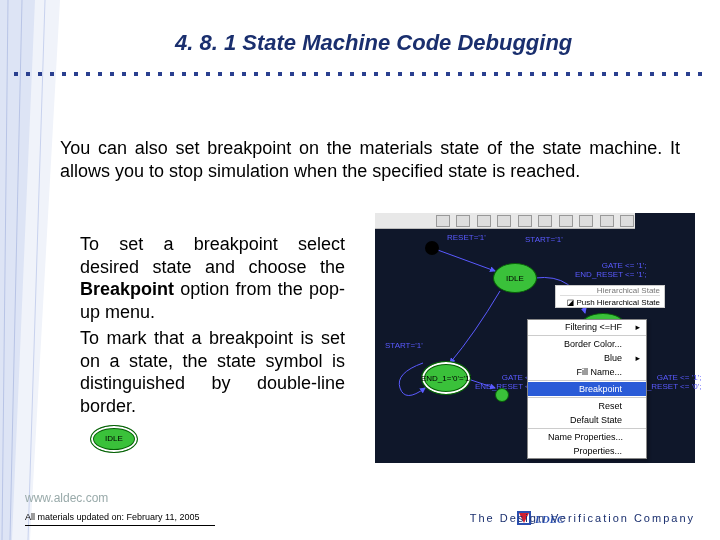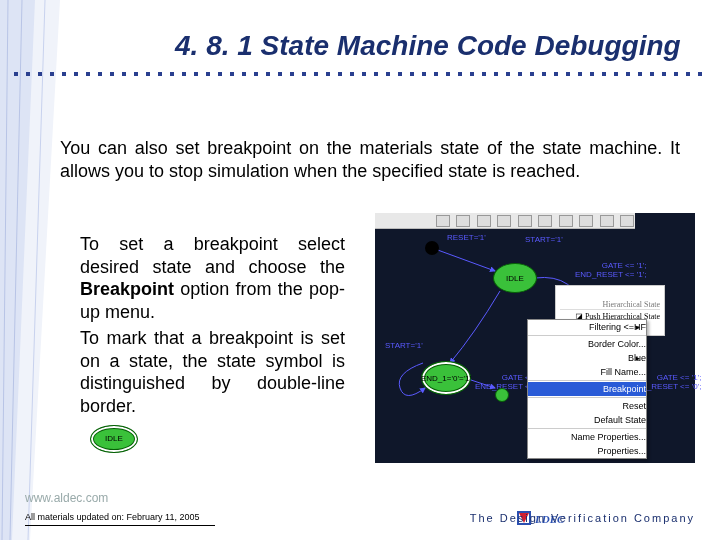--- a/index.html
+++ b/index.html
@@ -17,21 +17,21 @@
     width: 720px; height: 540px;
     pointer-events: none;
   }
   .slide-title {
     position: absolute;
     top: 30px;
     left: 175px;
     right: 30px;
     font-weight: bold;
     font-style: italic;
-    font-size: 28px;
+    font-size: 22px;
     color: #1a2f6e;
     font-family: Verdana, sans-serif;
   }
   .dotted-rule {
     position: absolute;
     top: 70px;
     left: 10px;
     right: 10px;
     height: 8px;
     background-image: radial-gradient(circle, #2a3f8f 2.2px, transparent 2.3px);
@@ -121,21 +121,21 @@
   .dlabel { position: absolute; font-size: 8px; color: #5a5aff; white-space: nowrap; }
   .ctx-menu {
     position: absolute;
     background: #fff;
     border: 1px solid #888;
     font-size: 9px;
     color: #000;
     box-shadow: 2px 2px 3px rgba(0,0,0,.3);
   }
   .ctx-menu .mi {
-    padding: 2px 0 2px 20px;
+    padding: 2px 24px 2px 20px;
     white-space: nowrap;
     position: relative;
   }
   .ctx-menu .mi.sel { background: #2a5bd7; color: #fff; }
   .ctx-menu .sep { border-top: 1px solid #ccc; margin: 1px 0; }
   .ctx-menu .arrow::after {
     content: "▸";
     position: absolute;
     right: 6px;
   }
@@ -152,23 +152,22 @@
     width: 14px; height: 12px;
     margin: 2px 1px;
     background: #ddd;
     border: 1px solid #999;
   }
   .hierarchy {
     position: absolute;
     font-size: 8px;
     background: #fff;
     border: 1px solid #ccc;
-    padding: 14px 4px;
+    padding: 0 4px;
     width: 110px;
-    font-family: Liberation Serif, serif;
   }
   .circ-small {
     position:absolute;
     width:14px;height:14px;border-radius:50%;
     background:#000;
   }
   .idle-inline {
     display: inline-flex;
     align-items: center;
     justify-content: center;

